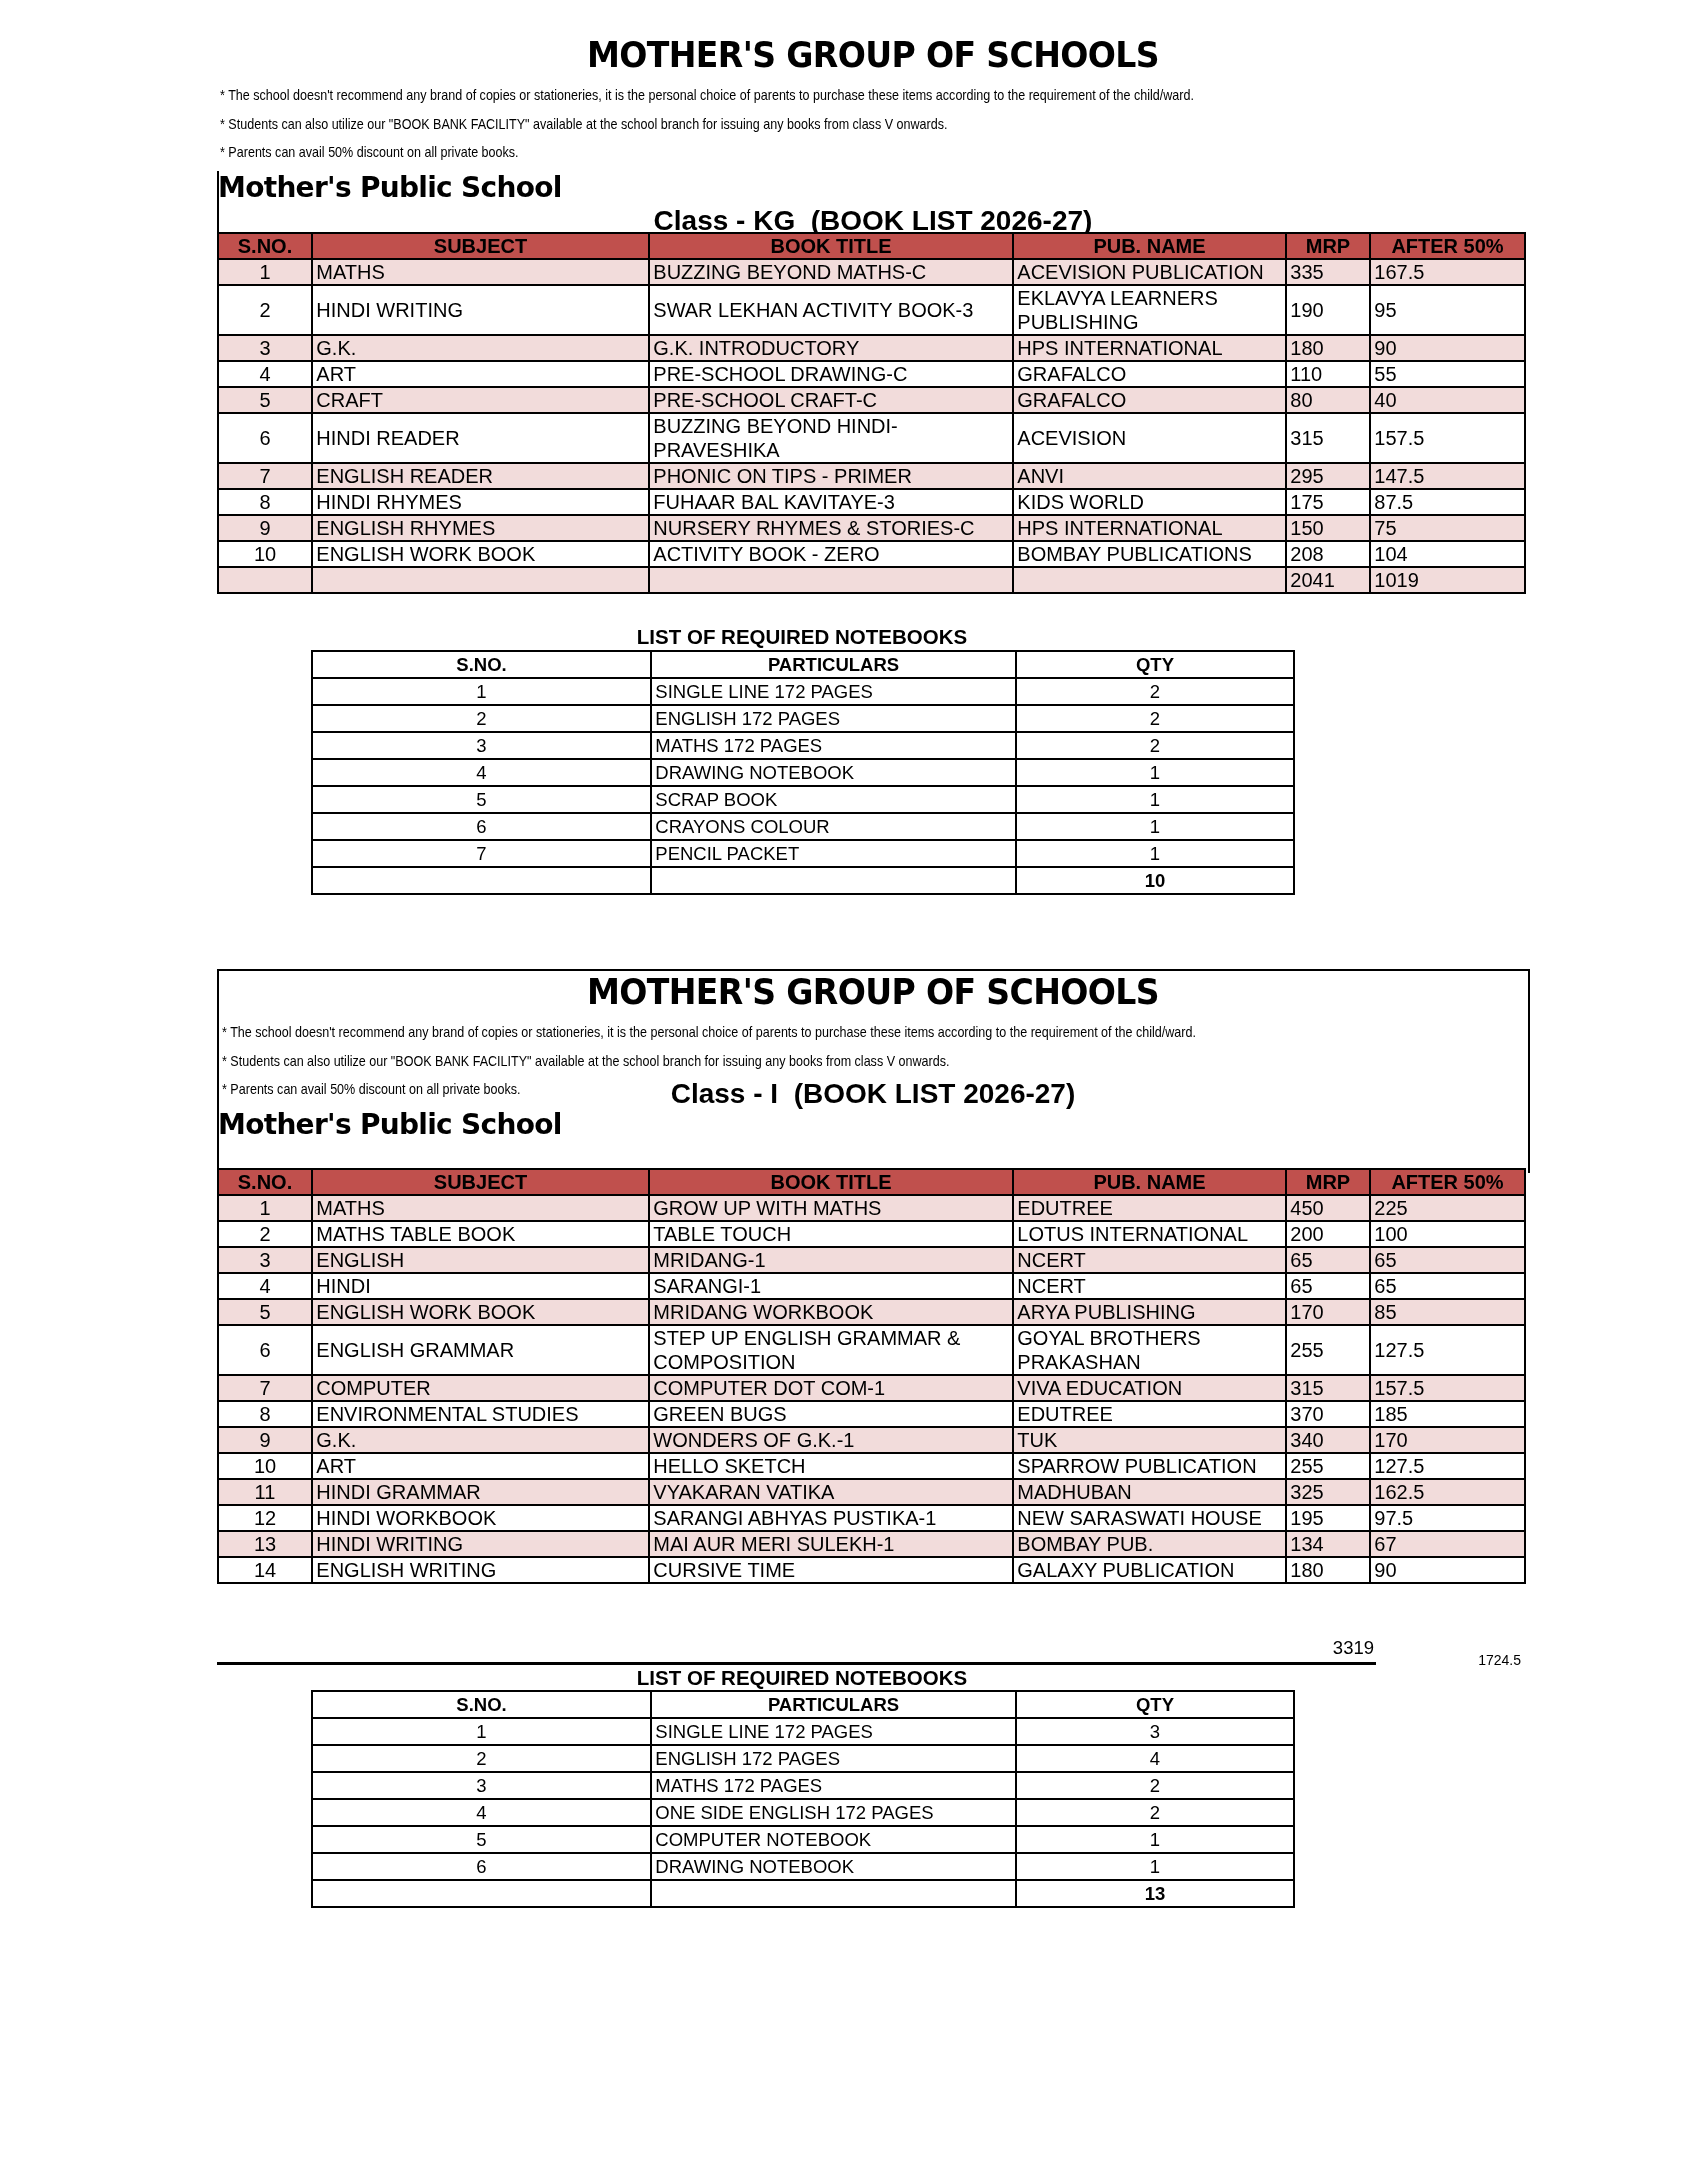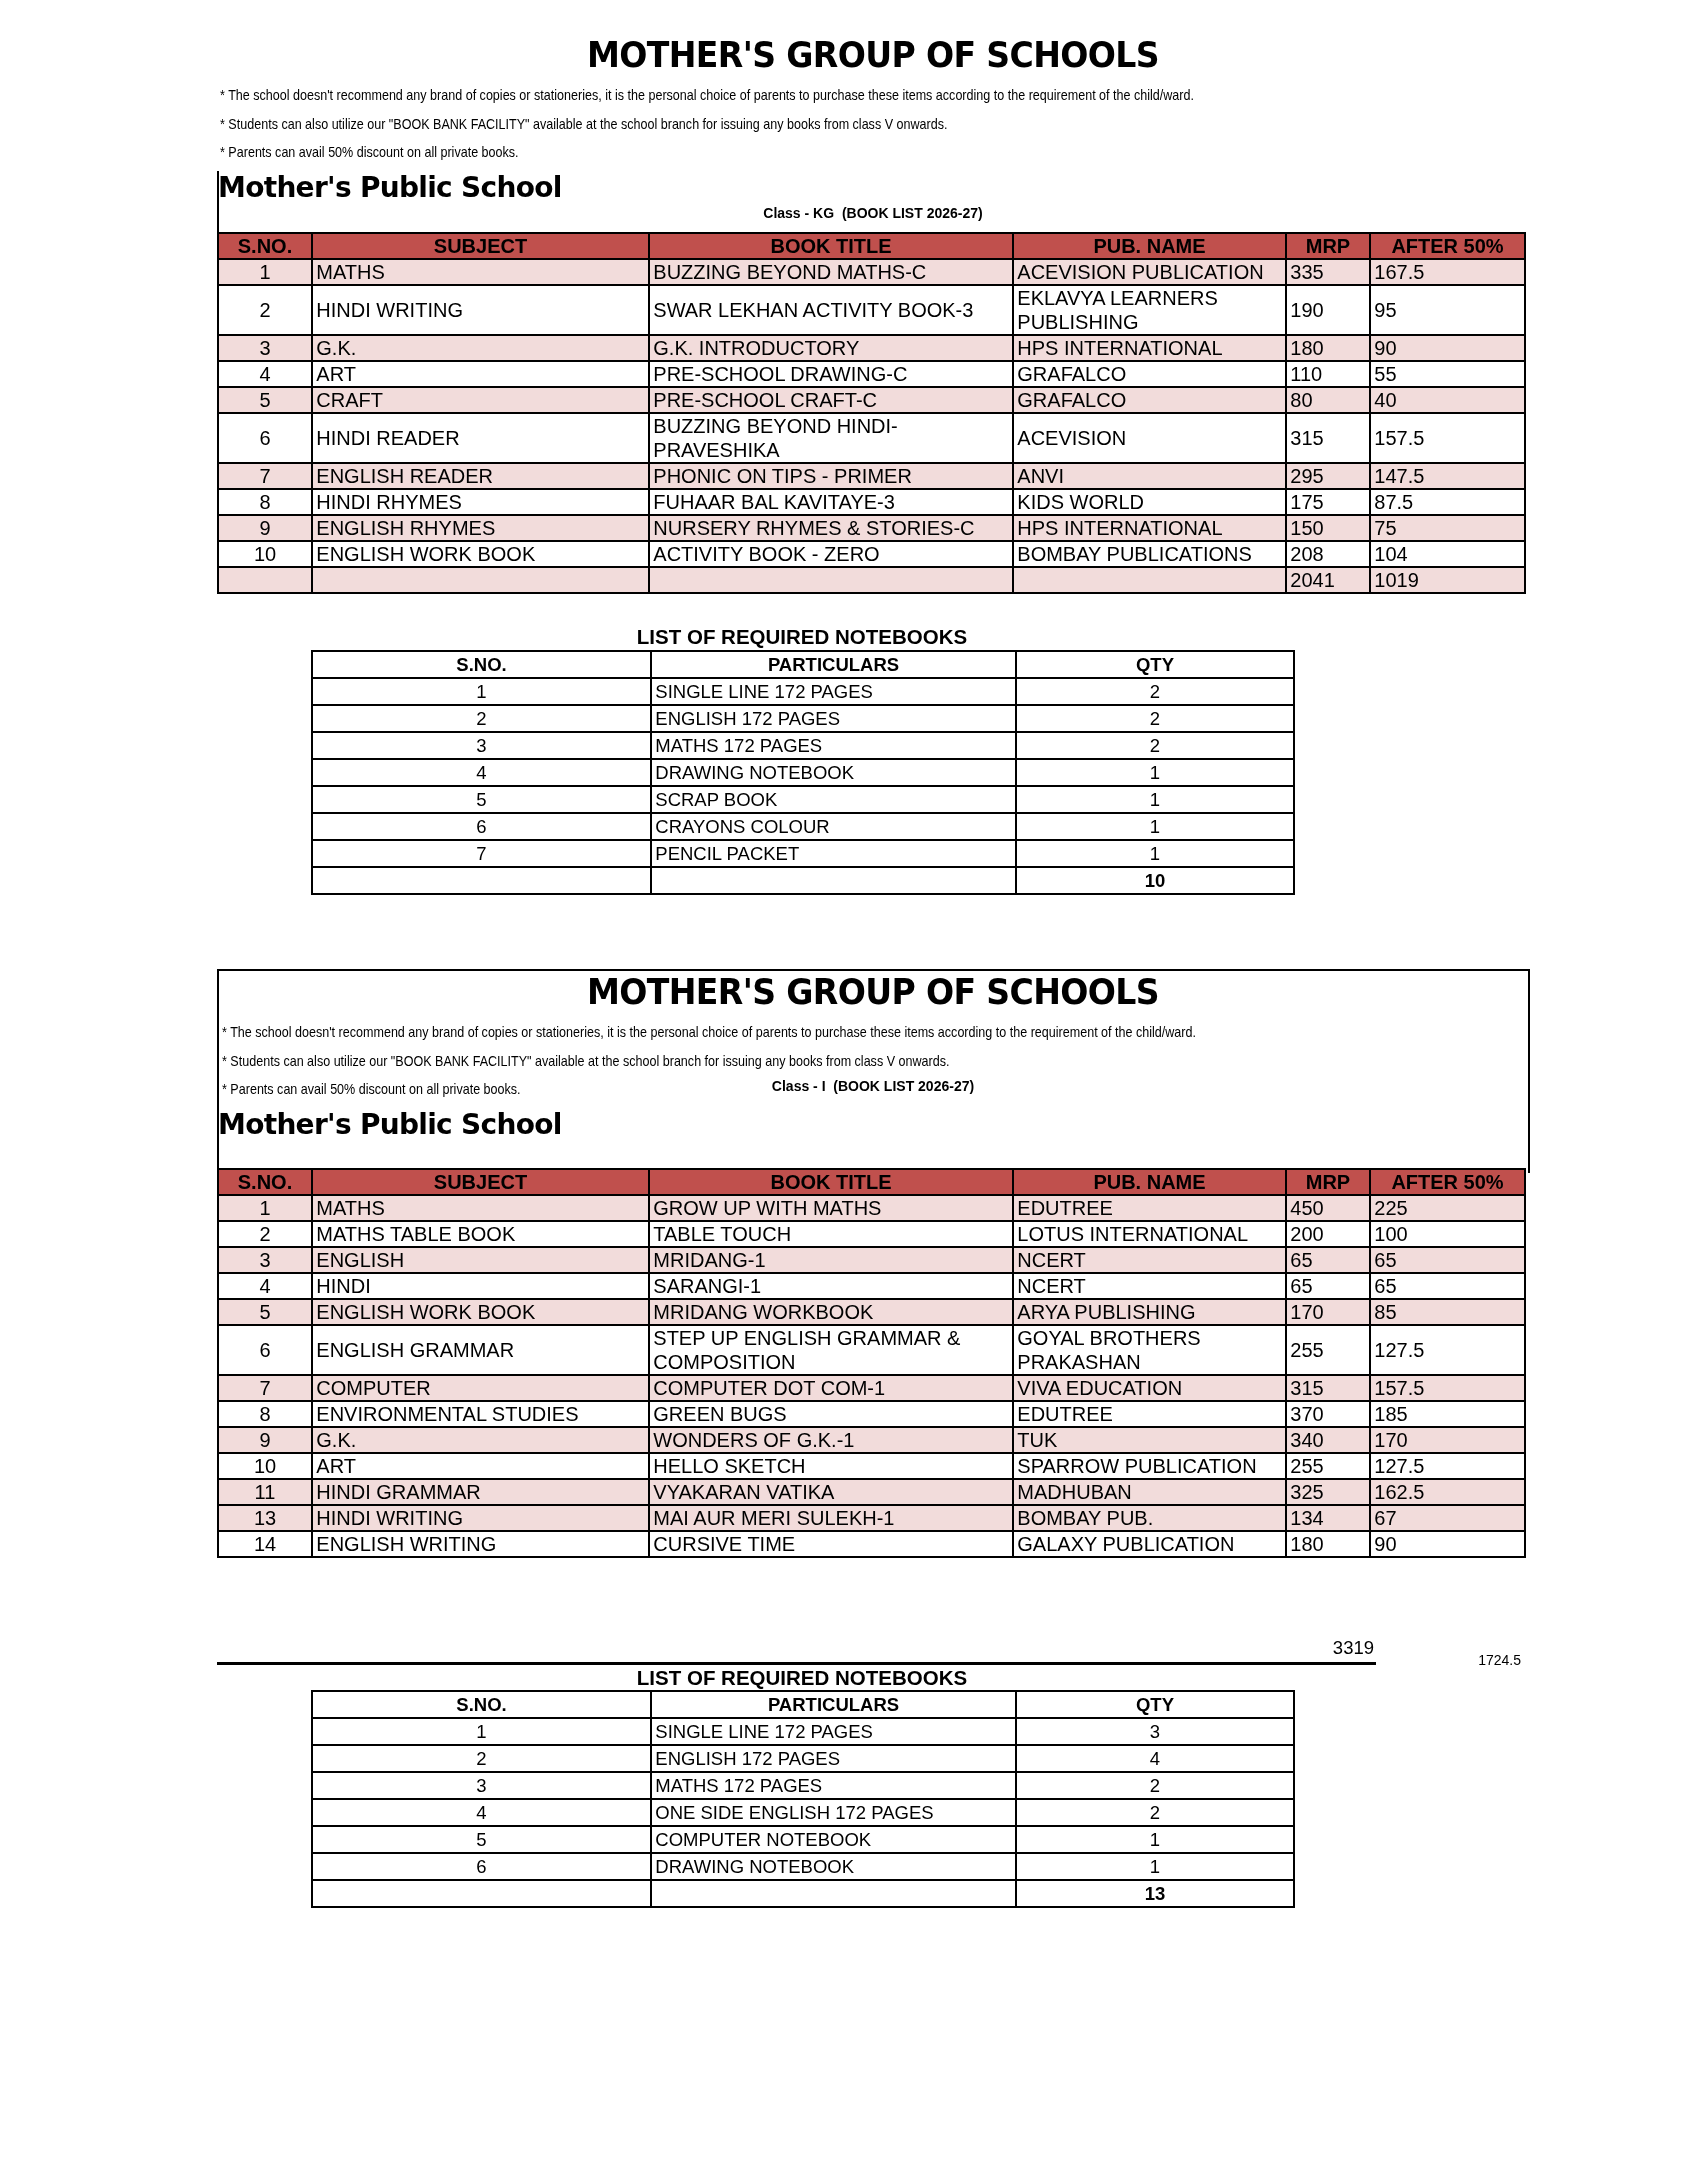--- a/index.html
+++ b/index.html
@@ -11,21 +11,21 @@
   }
   .note {
     font-family: "Liberation Sans", sans-serif; font-size: 14.6px;
     transform-origin: left center; transform: scaleX(0.86); white-space: nowrap;
   }
   .school-title {
     font-family: "DejaVu Sans", sans-serif; font-weight: bold; font-size: 28px;
     text-align: left; letter-spacing: -0.7px;
   }
   .class-title {
-    font-family: "Liberation Sans", sans-serif; font-weight: bold; font-size: 14px;
+    font-family: "Liberation Sans", sans-serif; font-weight: bold; font-size: 28px;
     text-align: center; white-space: pre;
   }
   table { border-collapse: collapse; table-layout: fixed; }
   .books td, .books th {
     border: 2px solid #000; font-family: "Liberation Sans", sans-serif; font-size: 20px;
     padding: 0 3.3px; line-height: 24px; overflow: hidden;
   }
   .books th { background: #c0504d; font-weight: bold; text-align: center; height: 24px; }
   .books tr.odd td { background: #f2dcdb; }
   .books tr.even td { background: #ffffff; }
@@ -336,20 +336,28 @@
         <td class="r">127.5</td>
       </tr>
       <tr class="odd single">
         <td class="c">11</td>
         <td class="sub">HINDI GRAMMAR</td>
         <td class="bt">VYAKARAN VATIKA</td>
         <td class="pub">MADHUBAN</td>
         <td class="r">325</td>
         <td class="r">162.5</td>
       </tr>
+      <tr class="even single">
+        <td class="c">12</td>
+        <td class="sub">HINDI WORKBOOK</td>
+        <td class="bt">SARANGI ABHYAS PUSTIKA-1</td>
+        <td class="pub">NEW SARASWATI HOUSE</td>
+        <td class="r">195</td>
+        <td class="r">97.5</td>
+      </tr>
       <tr class="odd single">
         <td class="c">13</td>
         <td class="sub">HINDI WRITING</td>
         <td class="bt">MAI AUR MERI SULEKH-1</td>
         <td class="pub">BOMBAY PUB.</td>
         <td class="r">134</td>
         <td class="r">67</td>
       </tr>
       <tr class="even single">
         <td class="c">14</td>

